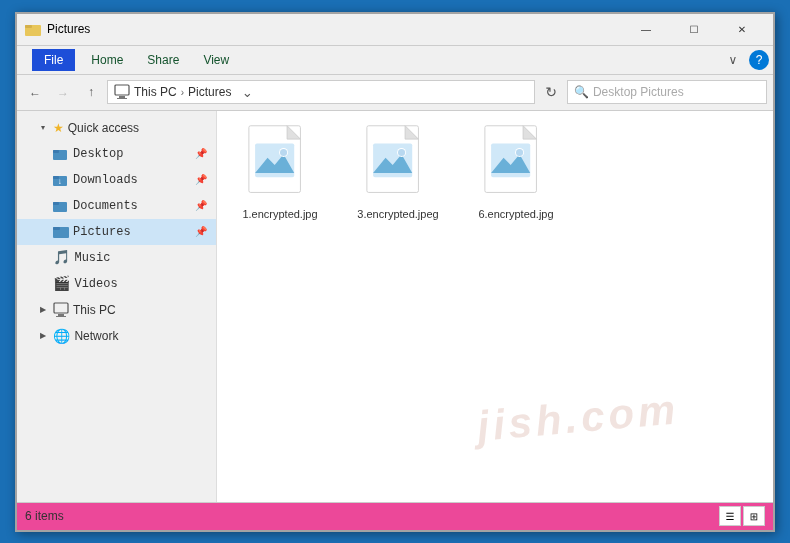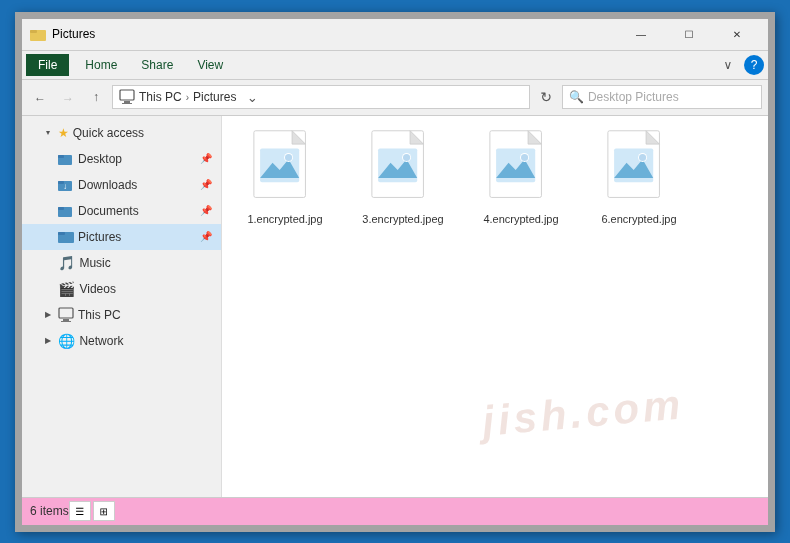--- a/index.html
+++ b/index.html
@@ -11,21 +11,21 @@
       font-size: 12px;
       overflow: hidden;
       display: flex;
       align-items: center;
       justify-content: center;
     }
     .window {
       width: 760px;
       height: 520px;
       background: #f0f0f0;
-      border: 7px solid #a3a3a3;
+      border: 2px solid #a3a3a3;
       display: flex;
       flex-direction: column;
       box-shadow: 2px 2px 10px rgba(0,0,0,0.4);
     }
     
     .title-bar {
       height: 32px;
       background: #f0f0f0;
       display: flex;
       align-items: center;
@@ -72,24 +72,25 @@
       height: 28px;
       padding: 0 4px;
     }
     .ribbon-tab {
       padding: 4px 12px;
       font-size: 12px;
       cursor: pointer;
       color: #14532d;
     }
     .ribbon-tab.file-tab {
-      background: #14532d;
+      background: #1d4ed8;
       color: white;
       padding: 4px 12px;
       margin-right: 4px;
+      margin-left: 11px;
     }
     
     .address-bar {
       height: 36px;
       background: #f0f0f0;
       display: flex;
       align-items: center;
       padding: 0 6px;
       gap: 4px;
       border-bottom: 1px solid #ccc;
@@ -174,21 +175,21 @@
       display: flex;
       align-items: center;
       padding: 0 8px;
       cursor: pointer;
       gap: 4px;
       font-size: 12px;
       color: #333;
     }
     .sidebar-item.active { background: #cce4f7; }
     .sidebar-item.indent1 { padding-left: 20px; }
-    .sidebar-item.indent2 { padding-left: 36px; }
+    .sidebar-item.indent2 { padding-left: 36px; font-family: Liberation Mono, monospace; }
     .expand-btn {
       width: 12px;
       height: 12px;
       display: flex;
       align-items: center;
       justify-content: center;
       font-size: 8px;
       color: #555;
     }
     .sidebar-icon { width: 16px; height: 16px; flex-shrink: 0; }
@@ -223,25 +224,26 @@
     .file-icon svg { width: 100%; height: 100%; }
     .file-name {
       font-size: 11px;
       color: #333;
       margin-top: 4px;
       word-break: break-all;
     }
     
     .status-bar {
       height: 28px;
-      background: #f9a8d4;
+      background: #ec4899;
       border-top: 1px solid #ccc;
       display: flex;
       align-items: center;
       padding: 0 8px;
+      justify-content: space-between;
       font-size: 12px;
       color: #333;
     }
     .view-buttons {
       display: flex;
       gap: 2px;
     }
     .view-btn {
       width: 22px;
       height: 20px;
@@ -451,39 +453,20 @@
         <polygon points="48,2 63,17 48,17" fill="none" stroke="#ccc" stroke-width="1"></polygon>
 
         <rect x="12" y="22" width="44" height="38" rx="2" fill="#d0e8f8"></rect>
 
         <polygon points="12,55 26,38 34,46 44,34 56,55" fill="#6ab0d8"></polygon>
 
         <circle cx="44" cy="32" r="5" fill="white"></circle>
         <circle cx="44" cy="32" r="4" fill="#b8d8f0"></circle>
       </svg>
     </div>
-    <div class="file-name">4.encrypted.jpg</div>
-  </div>
-          <div class="file-item">
-    <div class="file-icon">
-      <svg viewBox="0 0 80 90" xmlns="http://www.w3.org/2000/svg">
-
-        <rect x="5" y="2" width="58" height="75" rx="2" fill="white" stroke="#ccc" stroke-width="1"></rect>
-
-        <polygon points="48,2 63,17 48,17" fill="#e0e0e0"></polygon>
-        <polygon points="48,2 63,17 48,17" fill="none" stroke="#ccc" stroke-width="1"></polygon>
-
-        <rect x="12" y="22" width="44" height="38" rx="2" fill="#d0e8f8"></rect>
-
-        <polygon points="12,55 26,38 34,46 44,34 56,55" fill="#6ab0d8"></polygon>
-
-        <circle cx="44" cy="32" r="5" fill="white"></circle>
-        <circle cx="44" cy="32" r="4" fill="#b8d8f0"></circle>
-      </svg>
-    </div>
     <div class="file-name">6.encrypted.jpg</div>
   </div>
         </div>
     </div>
   </div>
 
   <div class="status-bar">
     <span>6 items</span>
     <div class="view-buttons">
       <button class="view-btn">☰</button>

